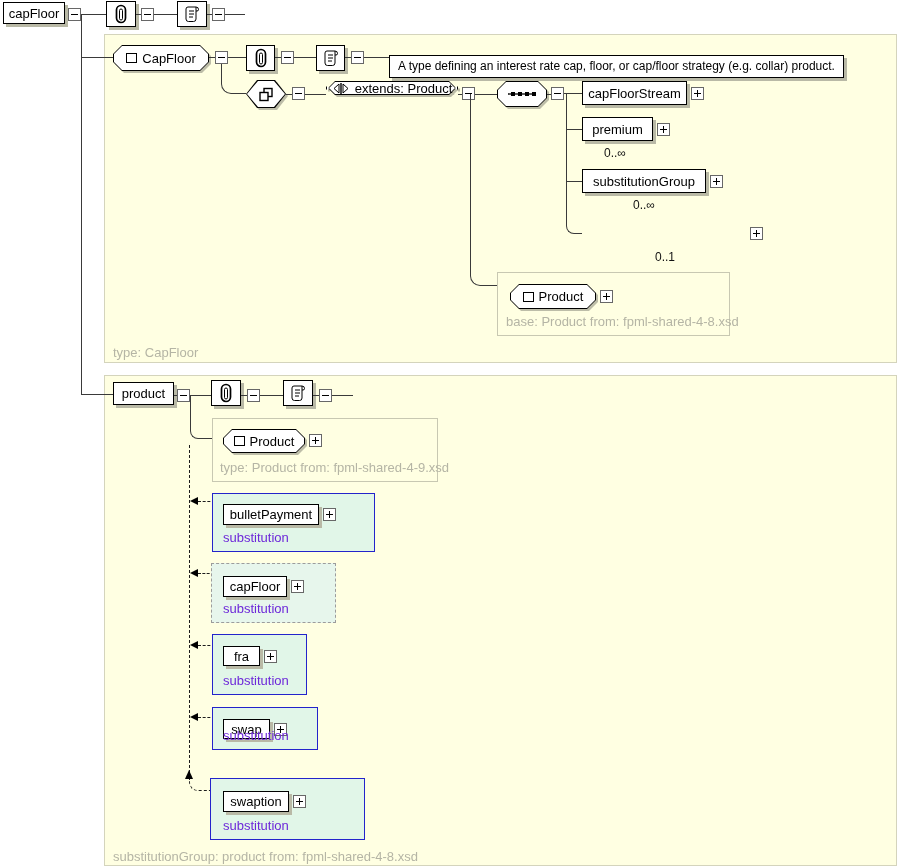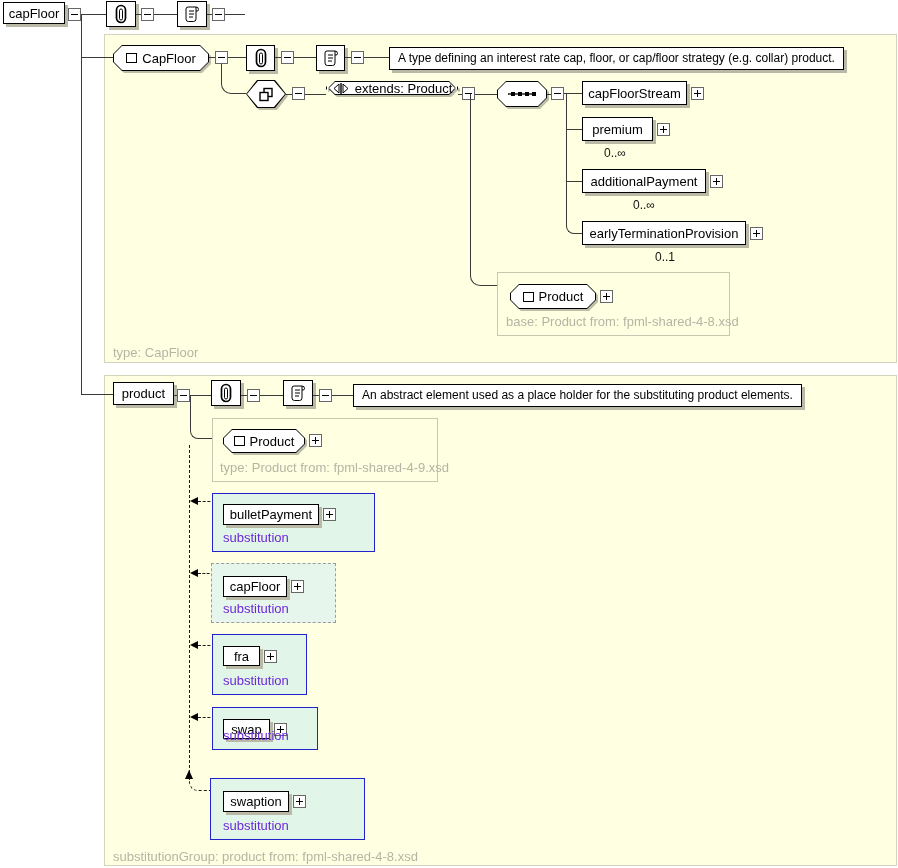--- a/index.html
+++ b/index.html
@@ -119,21 +119,21 @@
       <path d="M5 3 H13 V15 Q13 17.5 10.5 17.5 H5.5 Q3 17.5 3 15 V5 Q3 3 5 3 Z" fill="#fff" stroke="#000"></path>
       <path d="M13 3 Q15.5 3 15.5 5.5 Q15.5 7 14 7 L13 7" fill="none" stroke="#000"></path>
       <line x1="6" y1="7" x2="11" y2="7" stroke="#000"></line>
       <line x1="6" y1="10" x2="11" y2="10" stroke="#000"></line>
       <line x1="6" y1="13" x2="10" y2="13" stroke="#000"></line>
     </svg>
   </div>
   <div class="hl" style="left:345px;top:57px;width:6px;"></div>
   <div class="exp" style="left:351px;top:51px;"></div>
   <div class="hl" style="left:364px;top:57px;width:25px;"></div>
-  <div class="desc" style="left:389px;top:47px;">A type defining an interest rate cap, floor, or cap/floor strategy (e.g. collar) product.</div>
+  <div class="desc" style="left:389px;top:55px;">A type defining an interest rate cap, floor, or cap/floor strategy (e.g. collar) product.</div>
 
   <div class="elbow" style="left:221px;top:64px;width:25px;height:30px;"></div>
   <div class="hex" style="left:246px;top:80px;width:40px;height:28px;">
     <div class="b"></div>
       <div class="f"></div>
     <div class="c">
       <svg width="17" height="15" viewBox="0 0 17 15">
         <rect x="6" y="1.5" width="8" height="8" fill="#fff" stroke="#000" stroke-width="1.4"></rect>
         <rect x="2" y="5.5" width="8" height="8" fill="#fff" stroke="#000" stroke-width="1.4"></rect>
       </svg>
@@ -186,28 +186,25 @@
   </div>
   <div class="exp plus" style="left:691px;top:87px;"></div>
 
   <div class="ebox" style="left:582px;top:117px;width:71px;height:24px;">
     <span>premium</span>
   </div>
   <div class="exp plus" style="left:657px;top:123px;"></div>
   <div class="occ" style="left:604px;top:146px;">0..∞</div>
 
   <div class="ebox" style="left:582px;top:169px;width:124px;height:24px;">
-    <span>additionalPayment</span>
+    <span>substitutionGroup</span>
   </div>
   <div class="exp plus" style="left:710px;top:175px;"></div>
   <div class="occ" style="left:633px;top:198px;">0..∞</div>
 
-  <div class="ebox" style="left:582px;top:221px;width:164px;height:24px;">
-    <span>earlyTerminationProvision</span>
-  </div>
   <div class="exp plus" style="left:750px;top:227px;"></div>
   <div class="occ" style="left:655px;top:250px;">0..1</div>
 
   <div class="gbox" style="left:497px;top:272px;width:233px;height:64px;">
     <div class="oct" style="left:12px;top:11px;width:86px;height:25px;">
       <div class="b"></div>
         <div class="f"></div>
       <div class="c">
           <span class="sq"></span>
         <span>Product</span>
@@ -240,21 +237,20 @@
       <path d="M5 3 H13 V15 Q13 17.5 10.5 17.5 H5.5 Q3 17.5 3 15 V5 Q3 3 5 3 Z" fill="#fff" stroke="#000"></path>
       <path d="M13 3 Q15.5 3 15.5 5.5 Q15.5 7 14 7 L13 7" fill="none" stroke="#000"></path>
       <line x1="6" y1="7" x2="11" y2="7" stroke="#000"></line>
       <line x1="6" y1="10" x2="11" y2="10" stroke="#000"></line>
       <line x1="6" y1="13" x2="10" y2="13" stroke="#000"></line>
     </svg>
   </div>
   <div class="hl" style="left:313px;top:395px;width:6px;"></div>
   <div class="exp" style="left:319px;top:389px;"></div>
   <div class="hl" style="left:332px;top:395px;width:21px;"></div>
-  <div class="desc" style="left:353px;top:384px;">An abstract element used as a place holder for the substituting product elements.</div>
 
   <div class="elbow" style="left:190px;top:395px;width:22px;height:44px;border-bottom-left-radius:8px;"></div>
   <div class="gbox" style="left:212px;top:418px;width:226px;height:64px;">
     <div class="oct" style="left:10px;top:10px;width:82px;height:24px;">
       <div class="b"></div>
         <div class="f"></div>
       <div class="c">
           <span class="sq"></span>
         <span>Product</span>
         </div>

